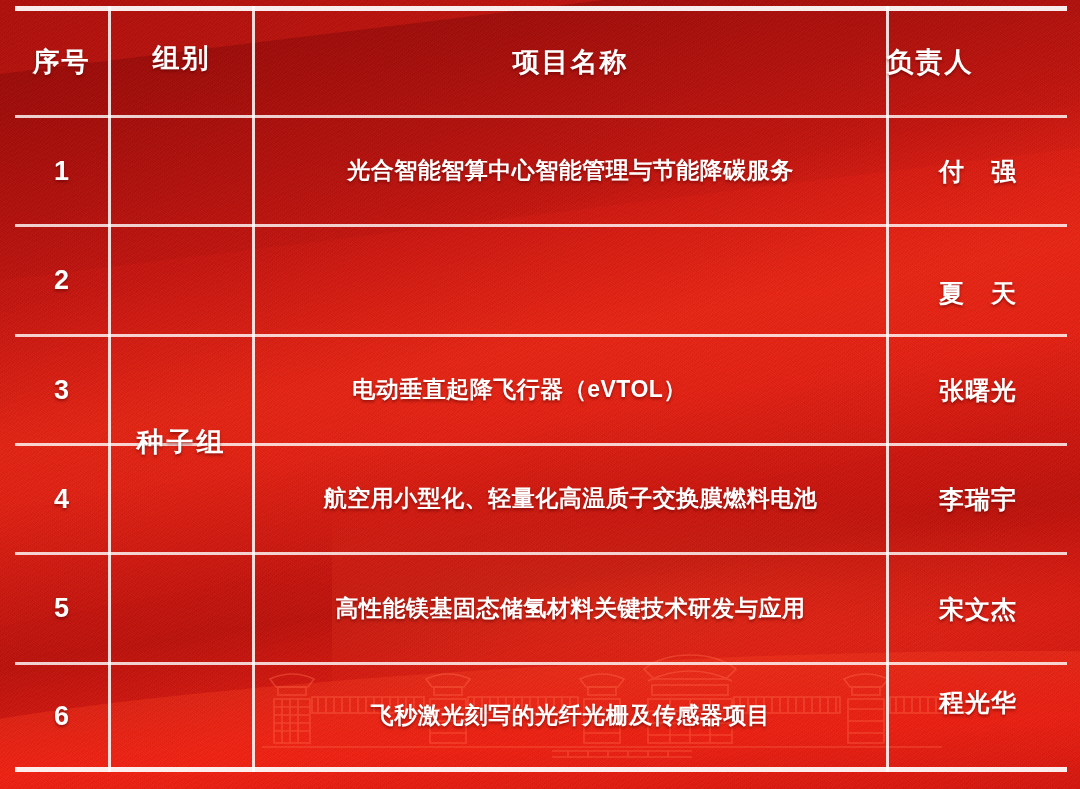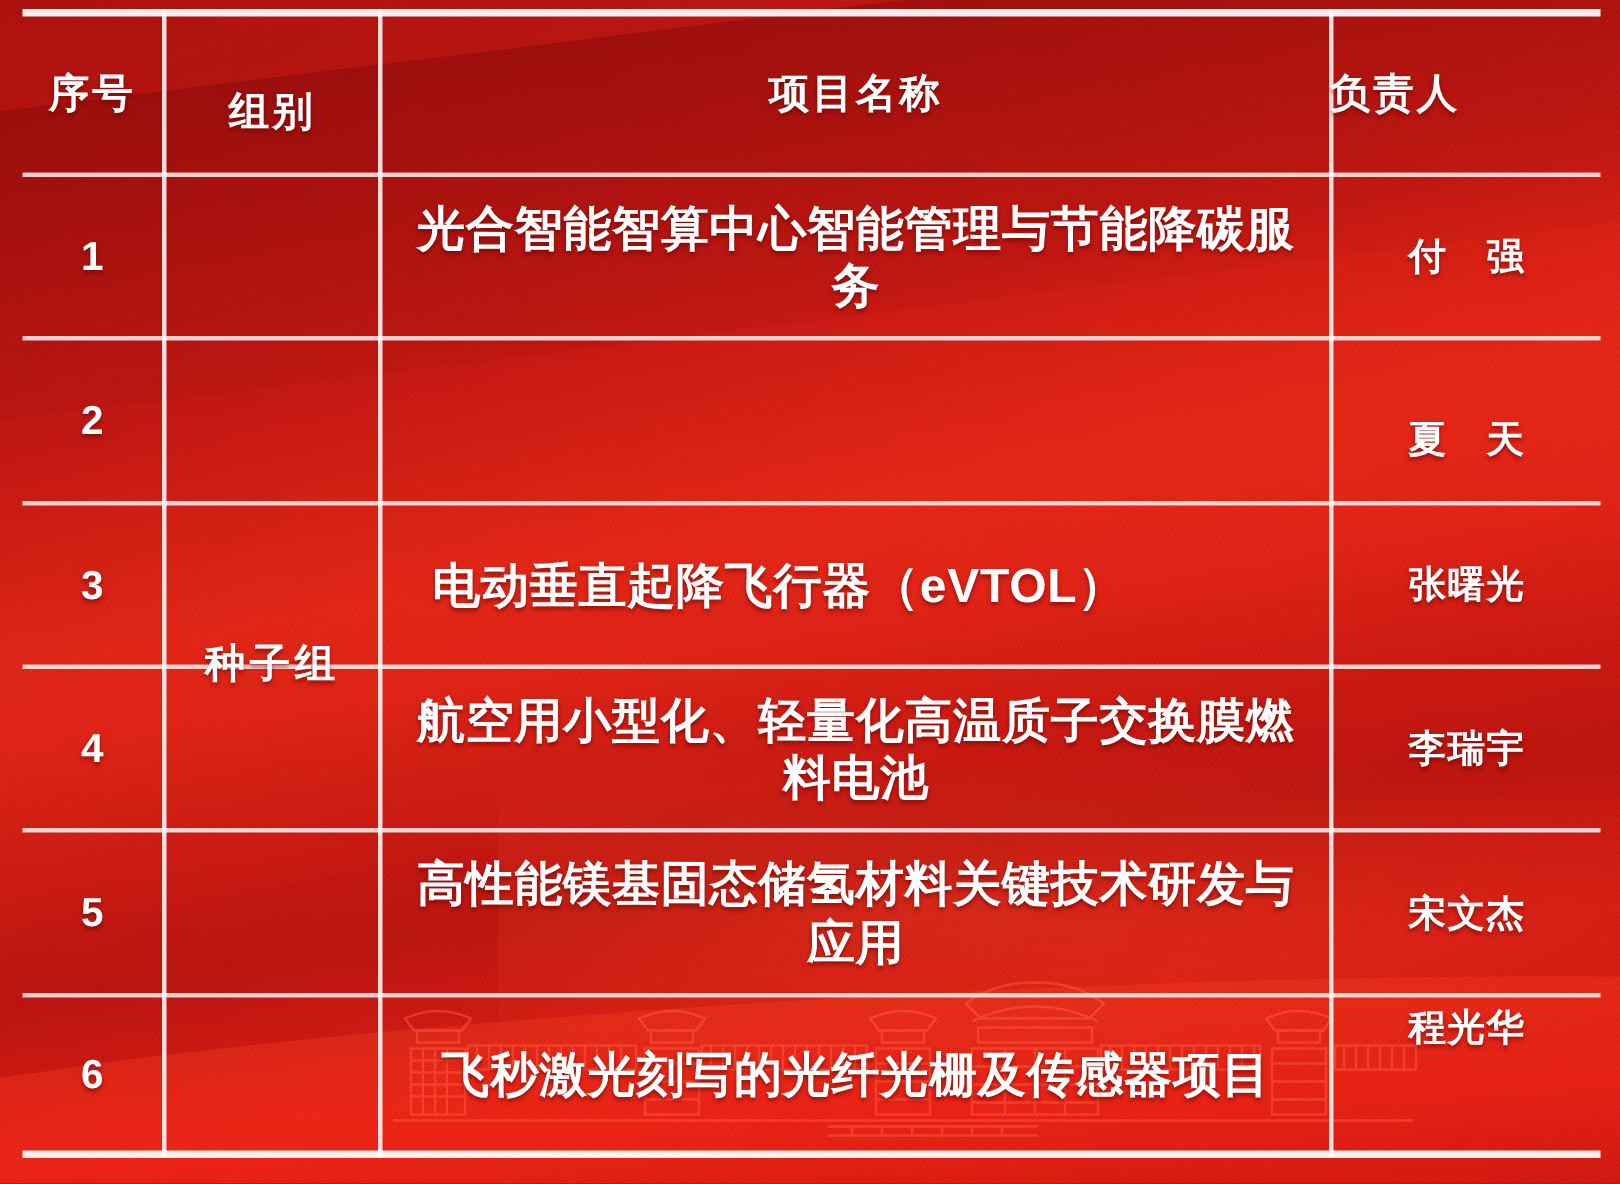--- a/index.html
+++ b/index.html
@@ -110,21 +110,21 @@
     color: #ffffff;
     text-align: center;
     text-shadow: 0 2px 3px rgba(90,0,0,0.55);
     font-weight: bold;
     line-height: 1.2;
     box-sizing: border-box;
   }
   .head-cell { font-size: 27px; letter-spacing: 2px; }
   .idx-cell  { font-size: 27px; font-weight: bold; }
   .group-cell{ font-size: 27px; letter-spacing: 3px; }
-  .proj-cell { font-size: 32px; letter-spacing: 0.5px; padding: 0 14px; }
+  .proj-cell { font-size: 23px; letter-spacing: 0.5px; padding: 0 14px; }
   .lead-cell { font-size: 25px; letter-spacing: 1px; white-space: pre; }
 </style>
 </head>
 <body>
 
 <div id="page">
 
   <div class="bg-base"></div>
   <div class="bg-band band-3"></div>
   <div class="bg-band band-1"></div>
@@ -191,21 +191,21 @@
     <div class="hline thin" style="top:437px;"></div>
     <div class="hline thin" style="top:546px;"></div>
     <div class="hline thin" style="top:656px;"></div>
     <div class="hline thick" style="top:761px;"></div>
 
     <div class="vline" style="left:93px;  height:766px;"></div>
     <div class="vline" style="left:237px; height:766px;"></div>
     <div class="vline" style="left:871px; height:766px;"></div>
 
     <div class="cell head-cell" style="left:0px;   top:4px; width:93px;  height:105px;">序号</div>
-    <div class="cell head-cell" style="left:96px;  top:16px; width:141px; height:105px;">组别</div>
+    <div class="cell head-cell" style="left:96px;  top:0; width:141px; height:105px;">组别</div>
     <div class="cell head-cell" style="left:240px; top:4px; width:631px; height:105px;">项目名称</div>
     <div class="cell head-cell" style="left:826px; top:4px; width:178px; height:105px;">负责人</div>
 
     <div class="cell group-cell" style="left:96px; top:112px; width:141px; height:649px;text-align:center;">种子组</div>
 
     <div class="cell idx-cell" style="left:0px;   top:112px; width:93px;  height:106px;">1</div>
     <div class="cell proj-cell" style="left:240px; top:112px; width:631px; height:106px;">光合智能智算中心智能管理与节能降碳服务</div>
     <div class="cell lead-cell" style="left:874px; top:112px; width:178px; height:106px;">付　强</div>
 
     <div class="cell idx-cell" style="left:0px;   top:221px; width:93px;  height:107px;">2</div>
@@ -218,16 +218,16 @@
     <div class="cell idx-cell" style="left:0px;   top:440px; width:93px;  height:106px;">4</div>
     <div class="cell proj-cell" style="left:240px; top:440px; width:631px; height:106px;">航空用小型化、轻量化高温质子交换膜燃料电池</div>
     <div class="cell lead-cell" style="left:874px; top:440px; width:178px; height:106px;">李瑞宇</div>
 
     <div class="cell idx-cell" style="left:0px;   top:549px; width:93px;  height:107px;">5</div>
     <div class="cell proj-cell" style="left:240px; top:549px; width:631px; height:107px;">高性能镁基固态储氢材料关键技术研发与应用</div>
     <div class="cell lead-cell" style="left:874px; top:549px; width:178px; height:107px;">宋文杰</div>
 
     <div class="cell idx-cell" style="left:0px;   top:659px; width:93px;  height:102px;">6</div>
     <div class="cell proj-cell" style="left:240px; top:659px; width:631px; height:102px;">飞秒激光刻写的光纤光栅及传感器项目</div>
-    <div class="cell lead-cell" style="left:874px; top:628px; width:178px; height:102px;">程光华</div>
+    <div class="cell lead-cell" style="left:874px; top:645px; width:178px; height:102px;">程光华</div>
 
   </div>
 </div>
 
 </body></html>

